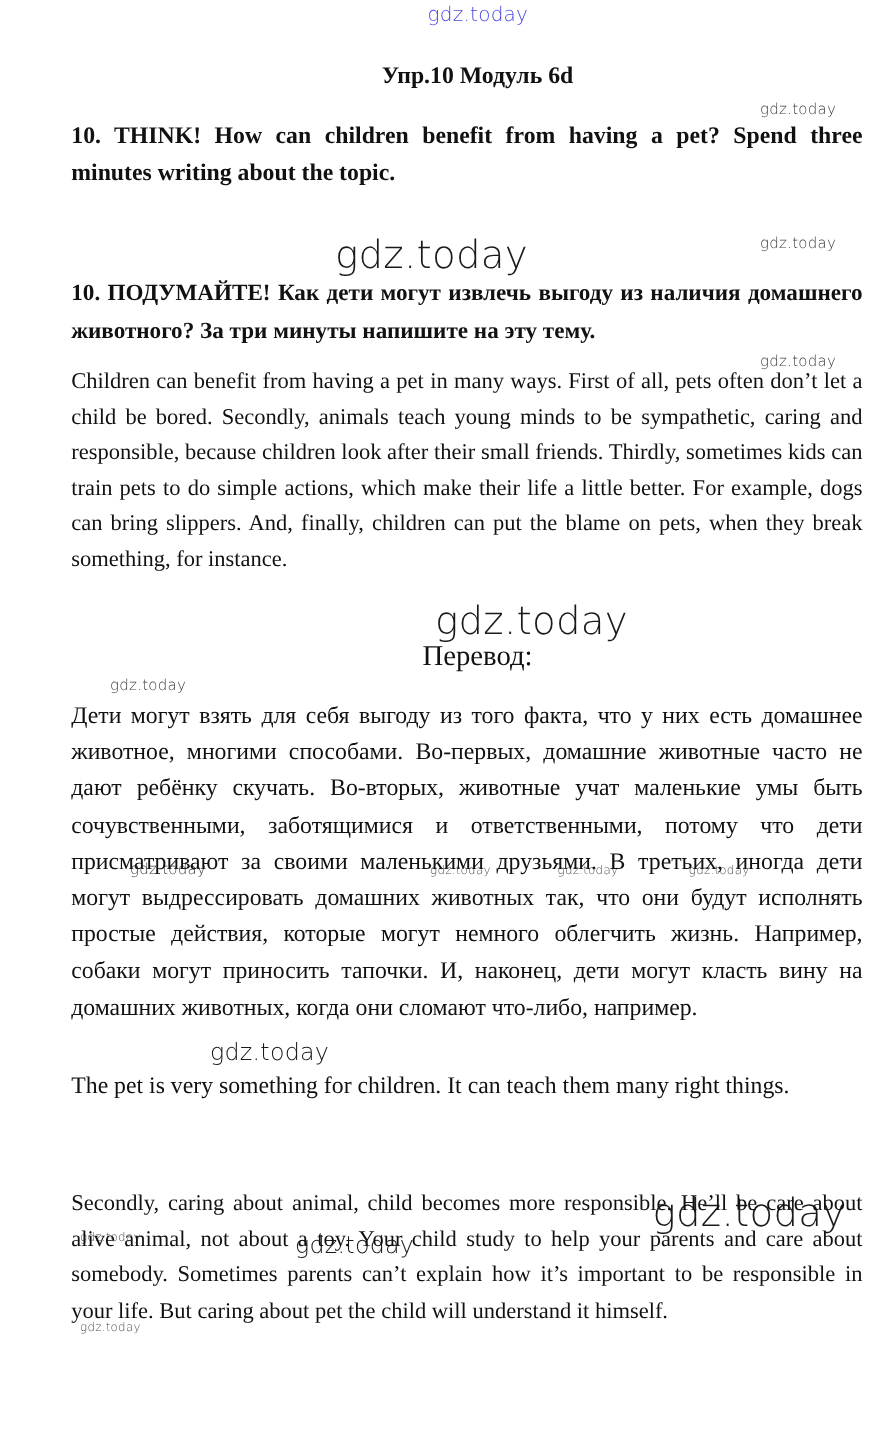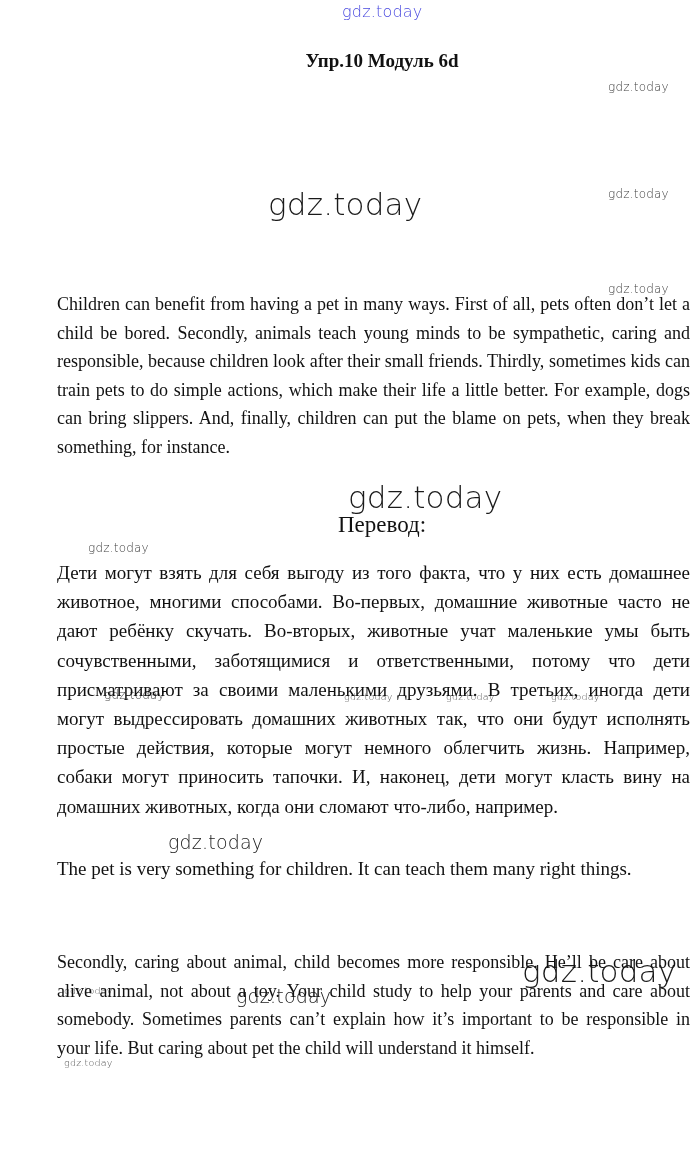--- a/index.html
+++ b/index.html
@@ -35,21 +35,23 @@
   <div class="wm wm-tiny" style="left:414px; top:691px;">gdz.today</div>
   <div class="wm wm-tiny" style="left:519px; top:691px;">gdz.today</div>
   <div class="wm wm-mid" style="left:136px; top:831px;">gdz.today</div>
   <div class="wm wm-big" style="left:490px; top:953px;">gdz.today</div>
   <div class="wm wm-tiny" style="left:32px; top:985px;">gdz.today</div>
   <div class="wm wm-mid" style="left:204px; top:985px;">gdz.today</div>
   <div class="wm wm-tiny" style="left:32px; top:1057px;">gdz.today</div>
 
   <div class="title serif">Упр.10 Модуль 6d</div>
 
+  <div class="task serif" style="top:94px;">10. THINK! How can children benefit from having a pet? Spend three minutes writing about the topic.</div>
 
+  <div class="task serif" style="top:220px; font-size:18.5px;">10. ПОДУМАЙТЕ! Как дети могут извлечь выгоду из наличия домашнего животного? За три минуты напишите на эту тему.</div>
 
   <div class="para serif" style="top:290px;">Children can benefit from having a pet in many ways. First of all, pets often don’t let a child be bored. Secondly, animals teach young minds to be sympathetic, caring and responsible, because children look after their small friends. Thirdly, sometimes kids can train pets to do simple actions, which make their life a little better. For example, dogs can bring slippers. And, finally, children can put the blame on pets, when they break something, for instance.</div>
 
   <div class="label-center serif" style="top:512px;">Перевод:</div>
 
   <div class="para serif" style="top:558px; line-height:29.2px; font-size:19px;">Дети могут взять для себя выгоду из того факта, что у них есть домашнее животное, многими способами. Во-первых, домашние животные часто не дают ребёнку скучать. Во-вторых, животные учат маленькие умы быть сочувственными, заботящимися и ответственными, потому что дети присматривают за своими маленькими друзьями. В третьих, иногда дети могут выдрессировать домашних животных так, что они будут исполнять простые действия, которые могут немного облегчить жизнь. Например, собаки могут приносить тапочки. И, наконец, дети могут класть вину на домашних животных, когда они сломают что-либо, например.</div>
 
   <div class="para serif" style="top:855px; font-size:19px;">The pet is very something for children. It can teach them many right things.</div>
   <div class="para serif" style="top:948px;">Secondly, caring about animal, child becomes more responsible. He’ll be care about alive animal, not about a toy. Your child study to help your parents and care about somebody. Sometimes parents can’t explain how it’s important to be responsible in your life. But caring about pet the child will understand it himself.</div>
 

